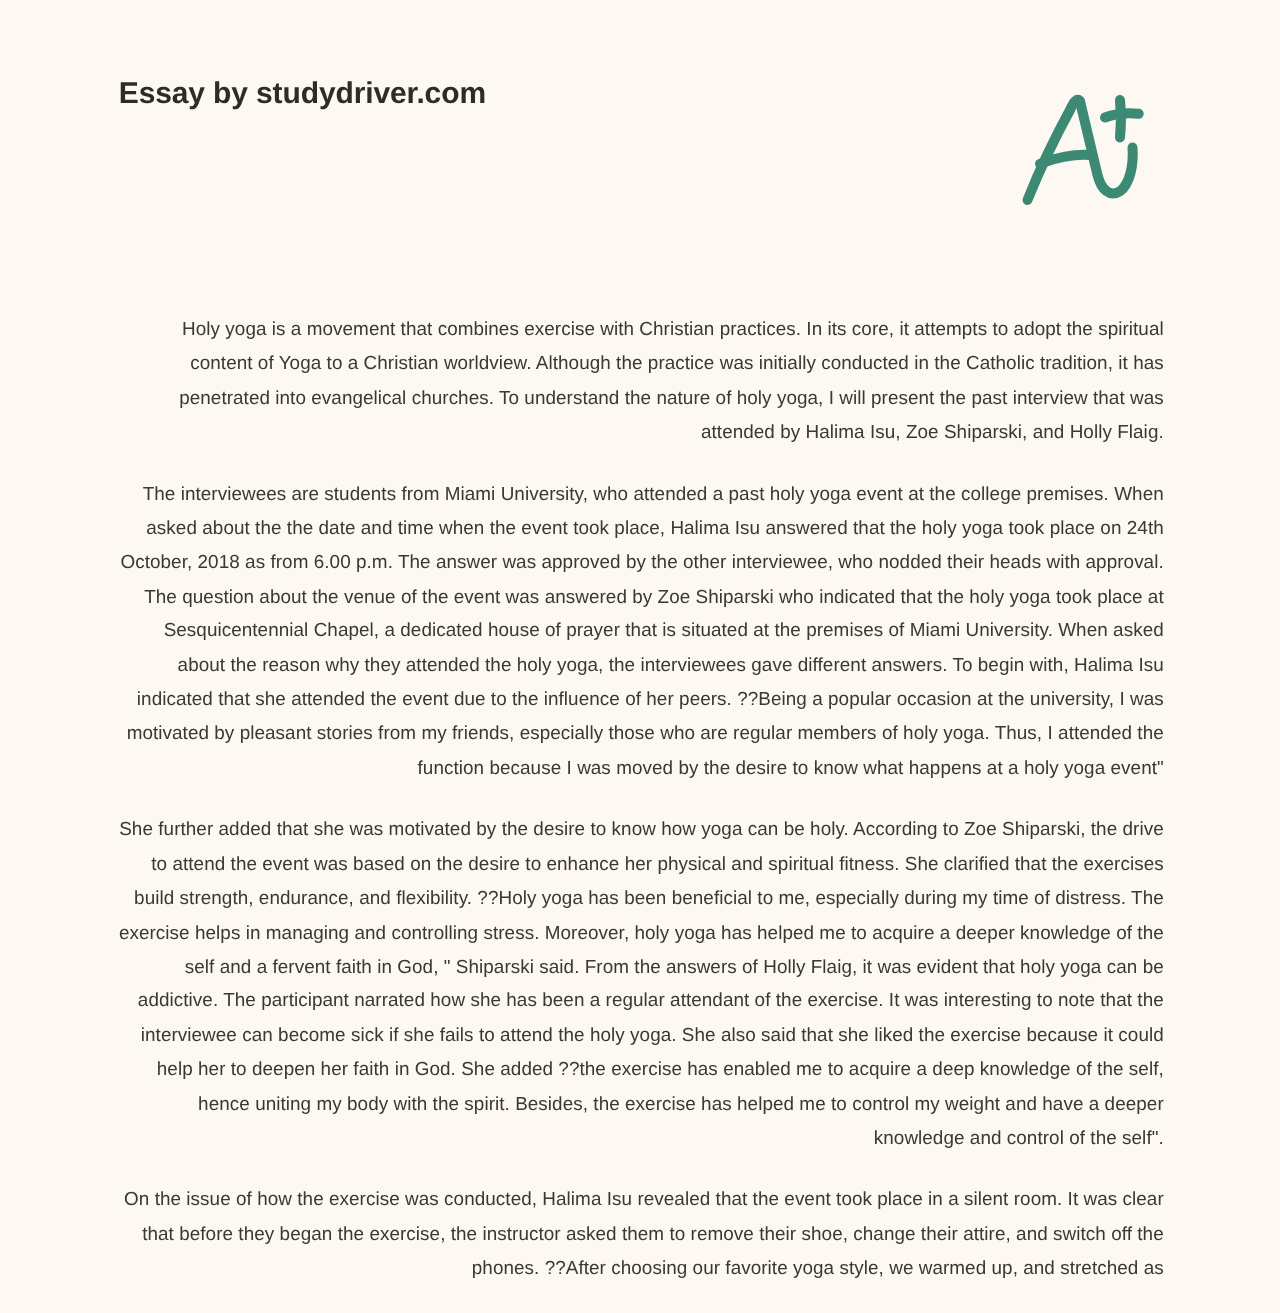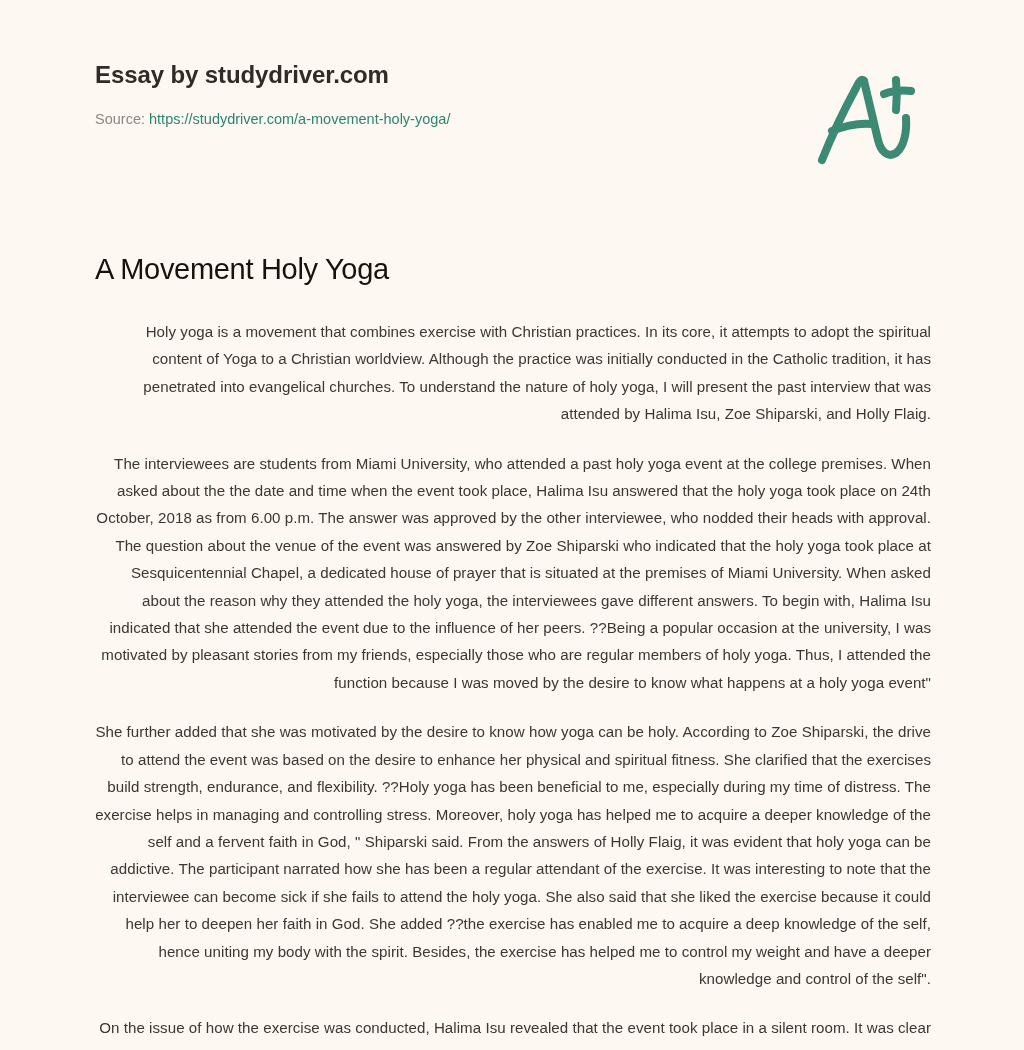--- a/index.html
+++ b/index.html
@@ -114,24 +114,20 @@
 </head>
 <body>
 
 <div class="page">
 
   <div class="header">
 
     <div class="header-text-block">
       <div class="essay-by">Essay by studydriver.com</div>
 
-      <div class="source-line">
-        <span class="source-label">Source:</span>
-        <a class="source-url" href="#">https://studydriver.com/a-movement-holy-yoga/</a>
-      </div>
     </div>
 
     <div class="logo">
       <svg viewBox="0 0 110 100" xmlns="http://www.w3.org/2000/svg">
         <g fill="none" stroke="#3c8a74" stroke-linecap="round" stroke-linejoin="round">
 
           <path d="M10 92 C 18 72, 32 42, 44 20 C 47 13, 50 10, 52 13" stroke-width="8"></path>
 
           <path d="M52 13 C 56 30, 62 55, 66 72 C 69 84, 76 90, 84 85 C 92 79, 95 64, 94 50" stroke-width="8"></path>
 
@@ -140,21 +136,20 @@
           <path d="M72 26 C 80 23, 90 22, 99 23" stroke-width="8"></path>
 
           <path d="M84 12 C 85 22, 85 32, 84 42" stroke-width="8"></path>
         </g>
       </svg>
     </div>
 
   </div>
 
   <div class="article">
-    <h1 class="article-title">A Movement Holy Yoga</h1>
 
     <div class="article-body">
       <p>Holy yoga is a movement that combines exercise with Christian practices. In its core, it attempts to adopt the spiritual content of Yoga to a Christian worldview. Although the practice was initially conducted in the Catholic tradition, it has penetrated into evangelical churches. To understand the nature of holy yoga, I will present the past interview that was attended by Halima Isu, Zoe Shiparski, and Holly Flaig.</p>
       <p>The interviewees are students from Miami University, who attended a past holy yoga event at the college premises. When asked about the the date and time when the event took place, Halima Isu answered that the holy yoga took place on 24th October, 2018 as from 6.00 p.m. The answer was approved by the other interviewee, who nodded their heads with approval. The question about the venue of the event was answered by Zoe Shiparski who indicated that the holy yoga took place at Sesquicentennial Chapel, a dedicated house of prayer that is situated at the premises of Miami University. When asked about the reason why they attended the holy yoga, the interviewees gave different answers. To begin with, Halima Isu indicated that she attended the event due to the influence of her peers. ??Being a popular occasion at the university, I was motivated by pleasant stories from my friends, especially those who are regular members of holy yoga. Thus, I attended the function because I was moved by the desire to know what happens at a holy yoga event"</p>
       <p>She further added that she was motivated by the desire to know how yoga can be holy. According to Zoe Shiparski, the drive to attend the event was based on the desire to enhance her physical and spiritual fitness. She clarified that the exercises build strength, endurance, and flexibility. ??Holy yoga has been beneficial to me, especially during my time of distress. The exercise helps in managing and controlling stress. Moreover, holy yoga has helped me to acquire a deeper knowledge of the self and a fervent faith in God, " Shiparski said. From the answers of Holly Flaig, it was evident that holy yoga can be addictive. The participant narrated how she has been a regular attendant of the exercise. It was interesting to note that the interviewee can become sick if she fails to attend the holy yoga. She also said that she liked the exercise because it could help her to deepen her faith in God. She added ??the exercise has enabled me to acquire a deep knowledge of the self, hence uniting my body with the spirit. Besides, the exercise has helped me to control my weight and have a deeper knowledge and control of the self".</p>
       <p>On the issue of how the exercise was conducted, Halima Isu revealed that the event took place in a silent room. It was clear that before they began the exercise, the instructor asked them to remove their shoe, change their attire, and switch off the phones. ??After choosing our favorite yoga style, we warmed up, and stretched as</p>
     </div>
   </div>
 
 </div>

